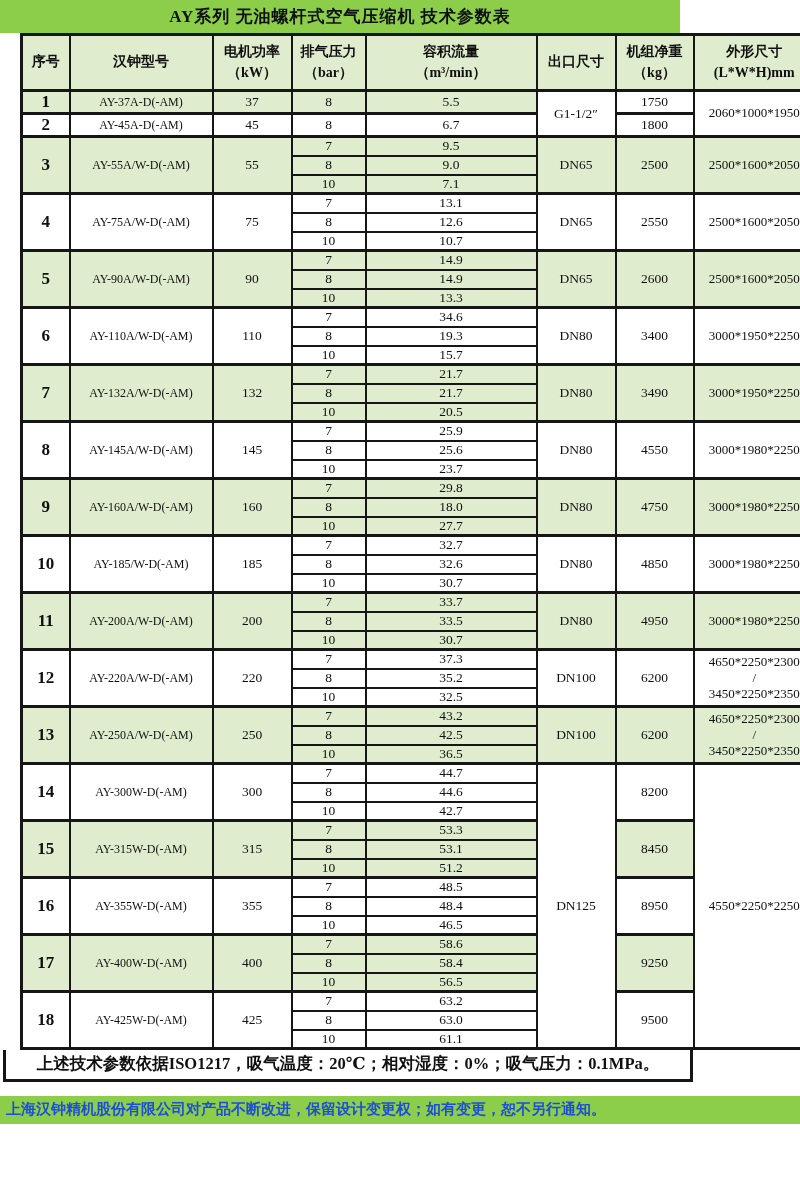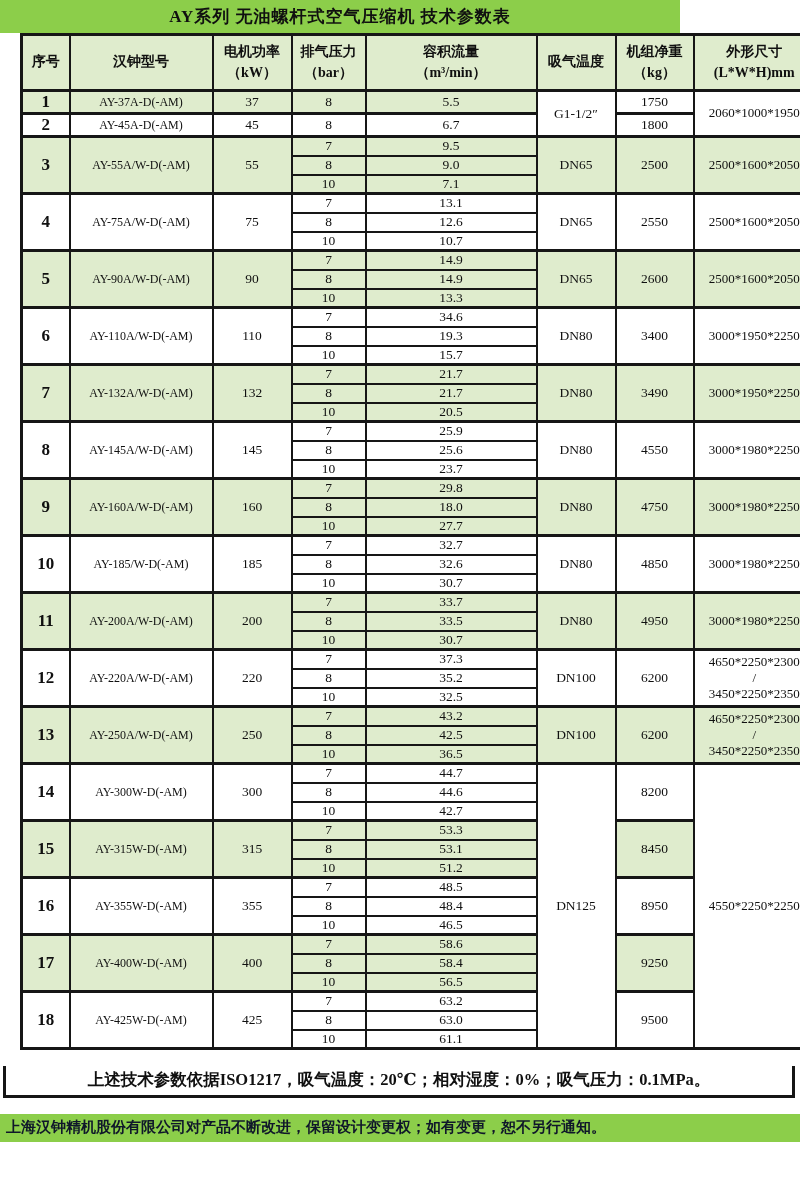--- a/index.html
+++ b/index.html
@@ -40,30 +40,30 @@
   tbody tr{height:19px;}
   tr.gstart td{border-top-width:3px;}
   tr.shade td{background:var(--rowgreen);}
   tr.plain td{background:#ffffff;}
   td.white{background:#ffffff !important;}
   .c-no{font-size:17px;font-weight:bold;}
   .c-model{font-size:12px;}
   .c-num{font-size:13.5px;}
   .c-dims{font-size:13px;line-height:1.25;}
   .note1{
-    width:792px;margin:16px 3px;
+    width:690px;margin:0 3px;
     border:3px solid var(--border);border-top:none;
     background:#ffffff;
     text-align:center;font-weight:bold;font-size:16.5px;
     padding:3px 0 4px;
   }
   .note2{
-    width:800px;margin-top:2px;
+    width:800px;margin-top:14px;
     background:var(--green);
-    color:#0f172a;
+    color:#1d4ed8;
     font-weight:bold;font-size:15px;
     padding:4px 6px 5px;
   }
 </style>
 </head>
 <body>
 
 <div class="title-bar">AY系列 无油螺杆式空气压缩机 技术参数表</div>
 
 <table class="spec">
@@ -91,21 +91,21 @@
         </th>
         <th>
           <div>排气压力</div>
           <div>（bar）</div>
         </th>
         <th>
           <div>容积流量</div>
           <div>（m³/min）</div>
         </th>
         <th>
-          <div>吸气温度</div>
+          <div>出口尺寸</div>
         </th>
         <th>
           <div>机组净重</div>
           <div>（kg）</div>
         </th>
         <th>
           <div>外形尺寸</div>
           <div>(L*W*H)mm</div>
         </th>
       </tr>

